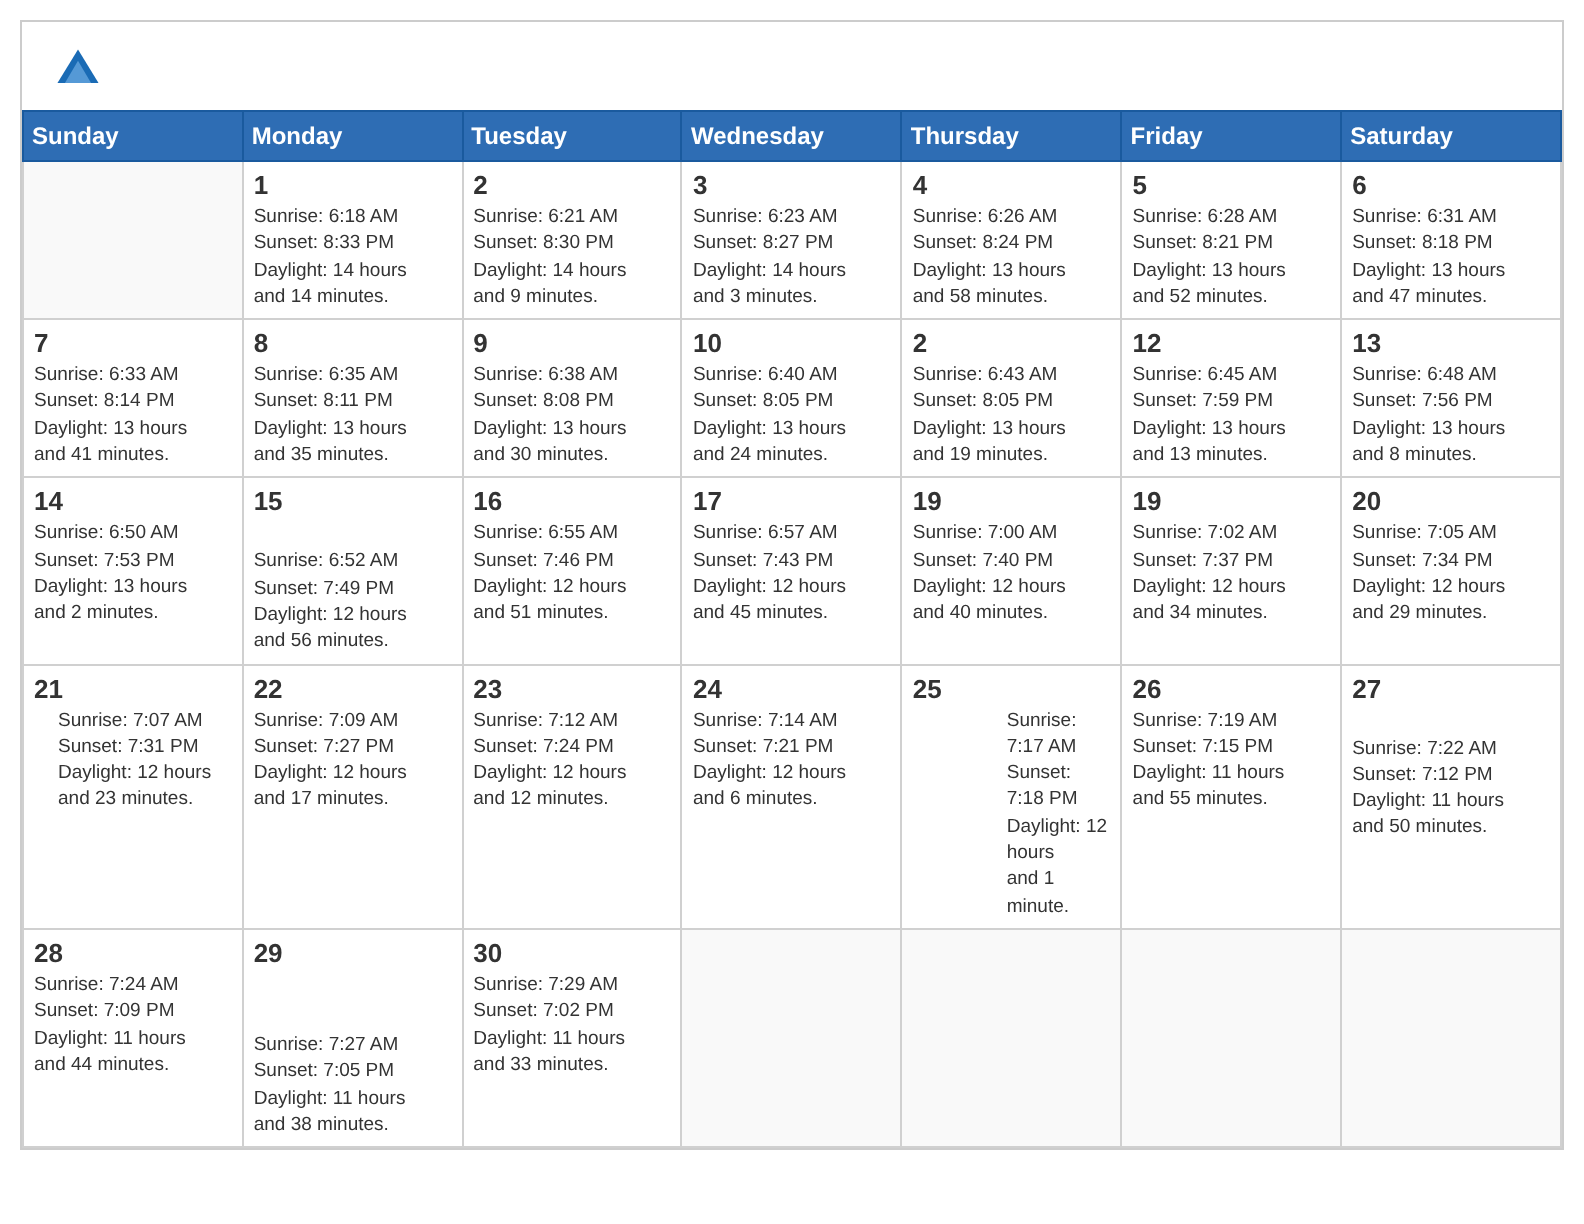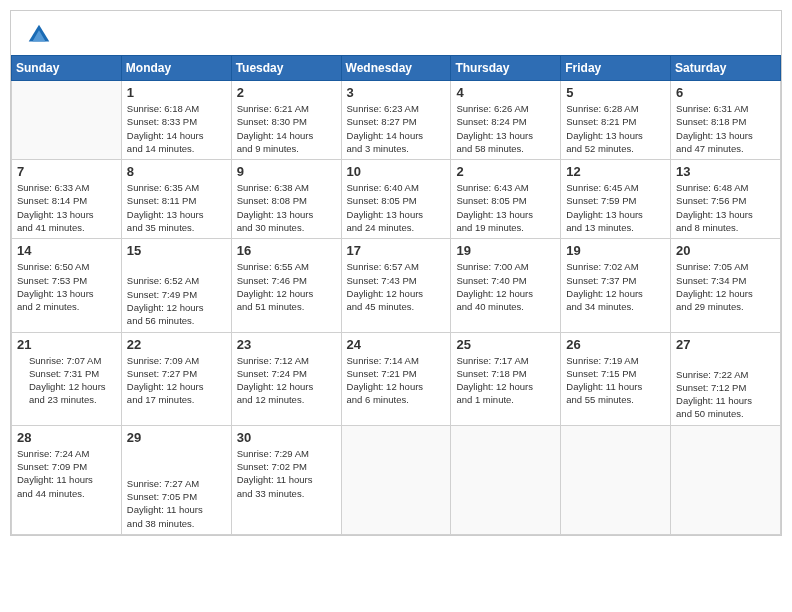--- a/index.html
+++ b/index.html
@@ -295,21 +295,21 @@
           </td>
           <td>
             <span class="day-number">24</span>
             <div class="day-info" style="white-space: pre-line;">Sunrise: 7:14 AM
 Sunset: 7:21 PM
 Daylight: 12 hours
 and 6 minutes.</div>
           </td>
           <td>
             <span class="day-number">25</span>
-            <div class="day-info" style="white-space: pre-line;">Sunrise: 7:17 AM
+            <div class="day-info" style="white-space: pre-line; margin-left: 47px;">Sunrise: 7:17 AM
 Sunset: 7:18 PM
 Daylight: 12 hours
 and 1 minute.</div>
           </td>
           <td>
             <span class="day-number">26</span>
             <div class="day-info" style="white-space: pre-line;">Sunrise: 7:19 AM
 Sunset: 7:15 PM
 Daylight: 11 hours
 and 55 minutes.</div>

